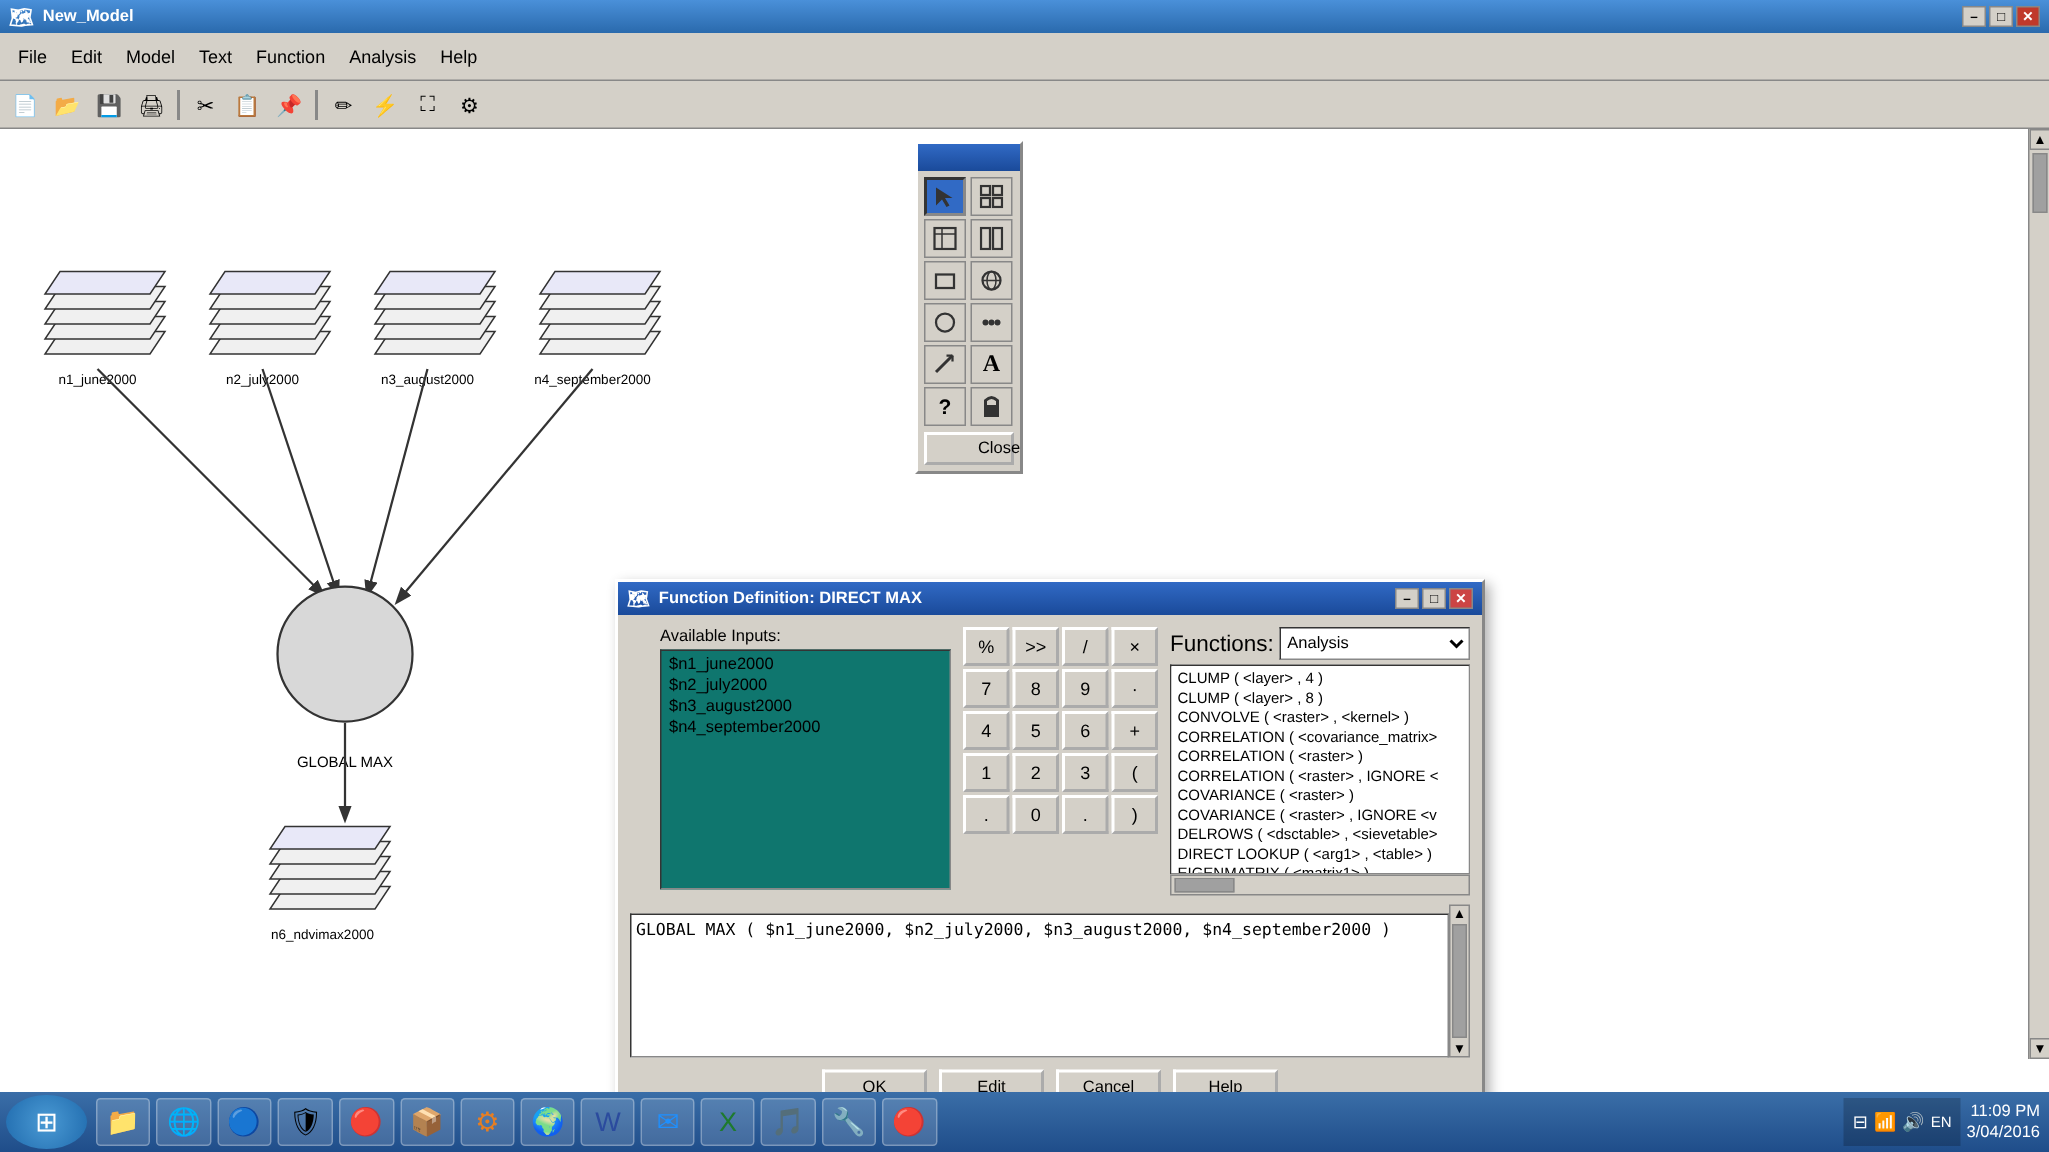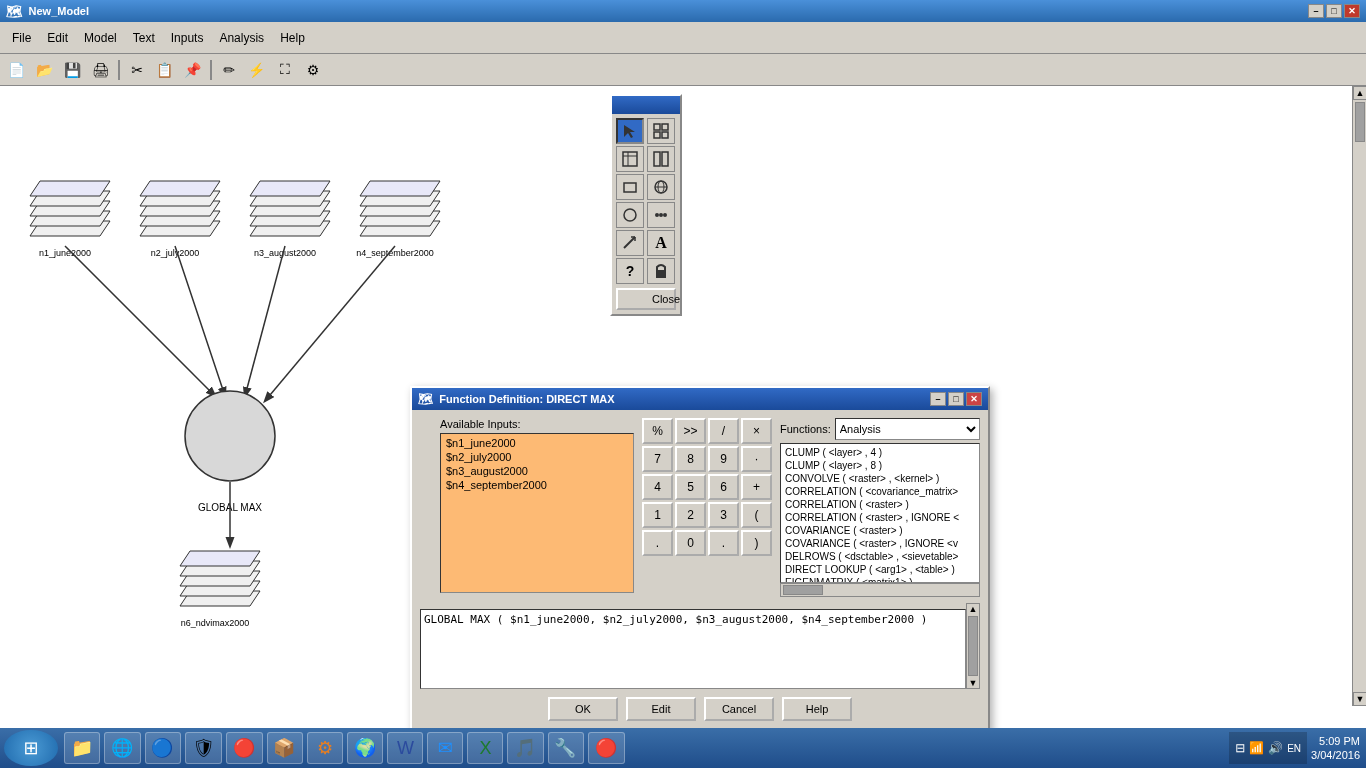--- a/index.html
+++ b/index.html
@@ -160,21 +160,21 @@
       flex: 1;
       padding-left: 20px;
     }
     .inputs-label {
       font-size: 11px;
       margin-bottom: 3px;
     }
     .inputs-list {
       width: 100%;
       height: 160px;
-      background: #fdba74;
+      background: #0f766e;
       border: 1px inset #888;
       font-size: 11px;
       overflow-y: auto;
       padding: 2px;
     }
     .inputs-list-item {
       padding: 1px 3px;
       cursor: pointer;
     }
 
@@ -200,21 +200,21 @@
     
     .functions-panel {
       width: 200px;
     }
     .functions-header {
       display: flex;
       align-items: center;
       gap: 4px;
       margin-bottom: 3px;
     }
-    .functions-label { font-size: 11px; }
+    .functions-label { font-size: 15px; }
     .functions-select {
       flex: 1;
       height: 22px;
       font-size: 11px;
       background: white;
       border: 1px inset #888;
     }
     .functions-list {
       width: 100%;
       height: 140px;
@@ -376,21 +376,21 @@
     <div class="title-bar-btn">□</div>
     <div class="title-bar-btn close">✕</div>
   </div>
 </div>
 
 <div class="menu-bar">
   <span class="menu-item">File</span>
   <span class="menu-item">Edit</span>
   <span class="menu-item">Model</span>
   <span class="menu-item">Text</span>
-  <span class="menu-item">Inputs</span>
+  <span class="menu-item">Function</span>
   <span class="menu-item">Analysis</span>
   <span class="menu-item">Help</span>
 </div>
 
 <div class="toolbar">
   <div class="toolbar-btn">📄</div>
   <div class="toolbar-btn">📂</div>
   <div class="toolbar-btn">💾</div>
   <div class="toolbar-btn">🖨</div>
   <div class="toolbar-sep"></div>
@@ -638,21 +638,21 @@
 
           </div>
 
           <div class="hscroll">
             <div class="hscroll-thumb"></div>
           </div>
         </div>
       </div>
 
       <div style="display:flex;gap:0;margin-top:6px;">
-        <textarea class="expr-area" style="flex: 1 1 0%; height: 80px; font-family: monospace; font-size: 11px;">GLOBAL MAX ( $n1_june2000, $n2_july2000, $n3_august2000, $n4_september2000 )</textarea>
+        <textarea class="expr-area" style="flex: 1 1 0%; height: 96px; font-family: monospace; font-size: 11px;">GLOBAL MAX ( $n1_june2000, $n2_july2000, $n3_august2000, $n4_september2000 )</textarea>
         <div style="width:14px;background:#d4d0c8;border:1px solid #888;display:flex;flex-direction:column;align-items:center;">
           <div style="font-size:9px;cursor:pointer;">▲</div>
           <div style="flex:1;width:10px;background:#a0a0a0;border:1px solid #888;margin:2px auto;"></div>
           <div style="font-size:9px;cursor:pointer;">▼</div>
         </div>
       </div>
 
       <div class="dialog-buttons">
         <button class="dialog-btn">OK</button>
         <button class="dialog-btn">Edit</button>
@@ -711,17 +711,17 @@
     </div>
   </div>
   <div class="taskbar-right">
     <div class="sys-tray">
       <span style="color:white;font-size:12px;">⊟</span>
       <span style="color:white;font-size:12px;">📶</span>
       <span style="color:white;font-size:12px;">🔊</span>
       <span style="color:white;font-size:10px;">EN</span>
     </div>
     <div class="clock">
-      <div>5:09 PM</div>
+      <div>11:09 PM</div>
       <div>3/04/2016</div>
     </div>
   </div>
 </div>
 
 </body></html>

